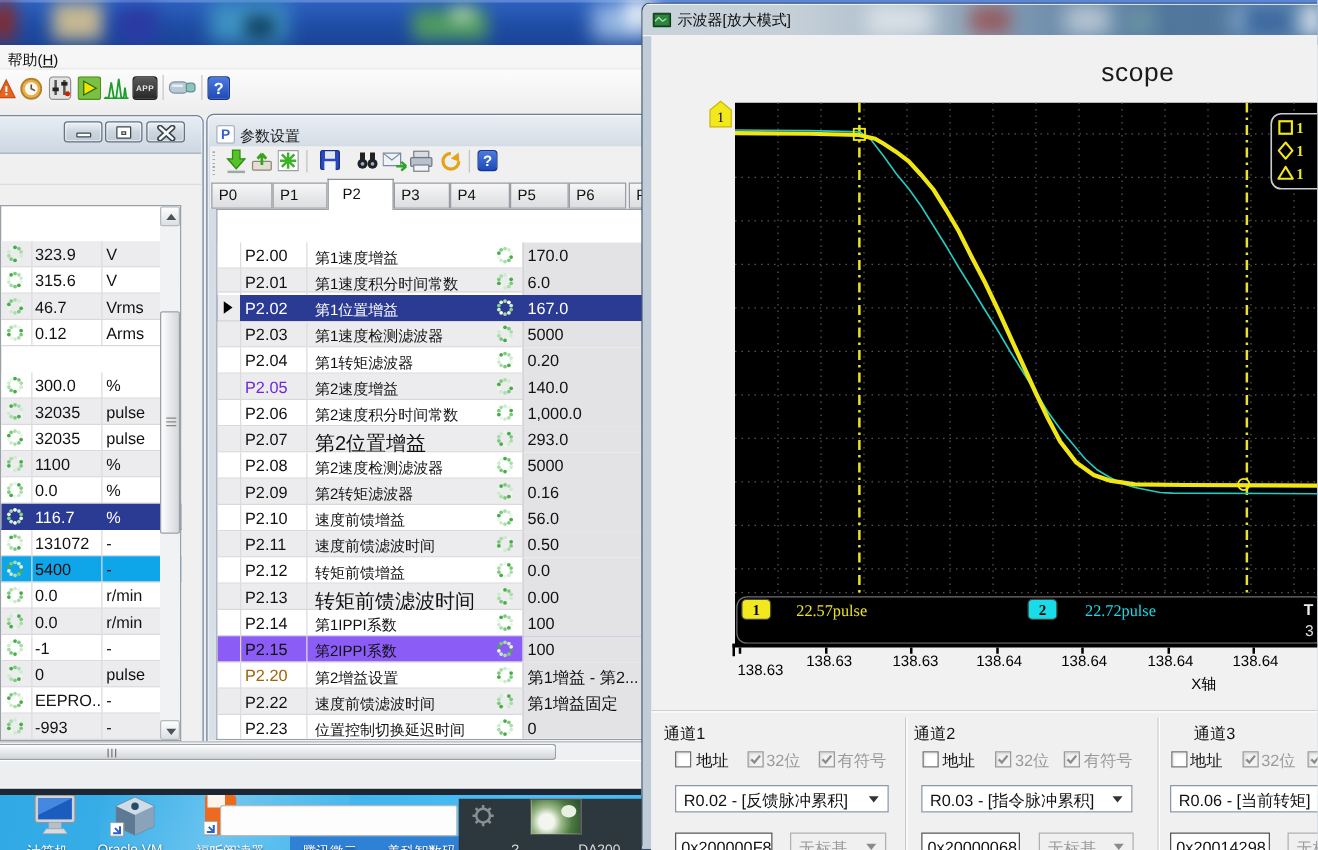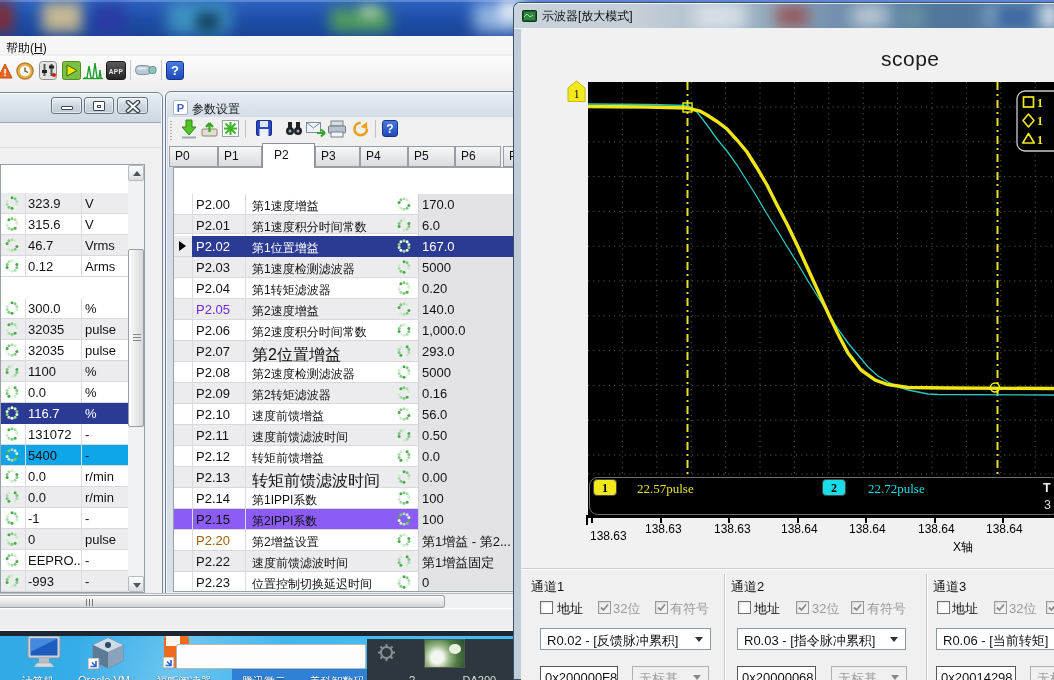--- a/index.html
+++ b/index.html
@@ -1077,21 +1077,21 @@
       <div class="abs" style="left:6px;top:3px;font-size:13px;color:#111;white-space:nowrap">R0.03 - [指令脉冲累积]</div>
       <div class="abs" style="right:7px;top:8px;width:0;height:0;border-left:4px solid transparent;border-right:4px solid transparent;border-top:5px solid #333"></div>
     </div>
     <div class="abs" style="left:737px;top:666px;width:79px;height:22px;background:#fff;border:1px solid #555;overflow:hidden">
       <div class="abs" style="left:4px;top:3px;font-size:13px;color:#111;white-space:nowrap">0x20000068</div>
     </div>
     <div class="abs" style="left:831px;top:666px;width:76px;height:22px;background:#f0f0f0;border:1px solid #b0b0b0;overflow:hidden">
       <div class="abs" style="left:6px;top:3px;font-size:13px;color:#9a9a9a;white-space:nowrap">无标基</div>
       <div class="abs" style="right:7px;top:8px;width:0;height:0;border-left:4px solid transparent;border-right:4px solid transparent;border-top:5px solid #8a8a8a"></div>
     </div>
-    <div class="abs" style="left:933px;top:578px;font-size:13px;color:#111">通道3</div>
+    <div class="abs" style="left:955px;top:578px;font-size:13px;color:#111">通道3</div>
     <div class="abs" style="left:937px;top:601px;width:13px;height:13px;background:#fff;border:1px solid #707070;box-shadow:inset 1px 1px 2px rgba(0,0,0,.12)"></div>
     <div class="abs" style="left:952px;top:600px;font-size:13px;color:#111">地址</div>
     <div class="abs" style="left:994px;top:601px;width:13px;height:13px;background:#f2f2f2;border:1px solid #9a9a9a;box-shadow:inset 1px 1px 2px rgba(0,0,0,.12)">
       <svg width="11" height="11" style="position:absolute;left:0;top:0">
         <path d="M2,5.5 L4.5,8 L9,2.5" stroke="#8a8a8a" stroke-width="1.8" fill="none"></path>
       </svg>
     </div>
     <div class="abs" style="left:1009px;top:600px;font-size:13px;color:#9a9a9a">32位</div>
     <div class="abs" style="left:1046px;top:601px;width:13px;height:13px;background:#f2f2f2;border:1px solid #9a9a9a;box-shadow:inset 1px 1px 2px rgba(0,0,0,.12)">
       <svg width="11" height="11" style="position:absolute;left:0;top:0">

